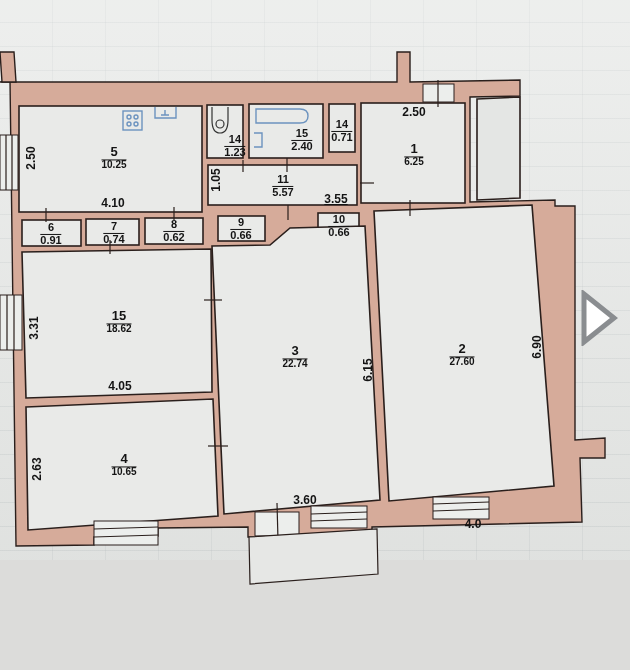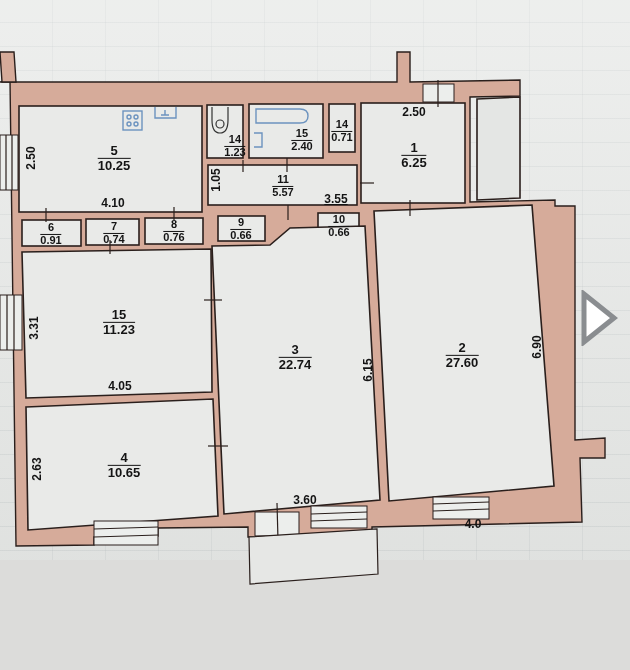--- a/index.html
+++ b/index.html
@@ -26,21 +26,21 @@
     .opening { fill: #eceeec; stroke: #2a1f1c; stroke-width: 1; }
     .thin { fill: none; stroke: #2a1f1c; stroke-width: 1.2; }
     .fixture { fill: none; stroke: #6c93bf; stroke-width: 1.4; }
     .dark-fixture { fill: none; stroke: #333; stroke-width: 1.2; }
 
     .label {
       position: absolute; transform: translate(-50%, -50%);
       text-align: center; color: #141414; font-weight: bold; line-height: 1.05;
     }
     .label .num { display: block; font-size: 13px; padding: 0 3px; border-bottom: 1px solid #141414; }
-    .label .area { display: block; font-size: 13px; }
+    .label .area { display: block; font-size: 10px; }
     .label.small .num, .label.small .area { font-size: 11px; }
     .dim {
       position: absolute; transform: translate(-50%, -50%);
       font-size: 12px; font-weight: bold; color: #141414; white-space: nowrap;
     }
     .dim.v { transform: translate(-50%, -50%) rotate(-90deg); }
     .next-arrow {
       position: absolute; left: 580px; top: 290px; width: 40px; height: 56px; cursor: pointer;
     }
   </style>
@@ -172,33 +172,33 @@
 <div class="label small" style="left:51px; top:234px;">
   <span class="num">6</span>
   <span class="area">0.91</span>
 </div>
 <div class="label small" style="left:114px; top:233px;">
   <span class="num">7</span>
   <span class="area">0.74</span>
 </div>
 <div class="label small" style="left:174px; top:231px;">
   <span class="num">8</span>
-  <span class="area">0.76</span>
+  <span class="area">0.62</span>
 </div>
 <div class="label small" style="left:241px; top:229px;">
   <span class="num">9</span>
   <span class="area">0.66</span>
 </div>
 <div class="label small" style="left:339px; top:226px;">
   <span class="num">10</span>
   <span class="area">0.66</span>
 </div>
 <div class="label" style="left:119px; top:322px;">
   <span class="num">15</span>
-  <span class="area">11.23</span>
+  <span class="area">18.62</span>
 </div>
 <div class="label" style="left:124px; top:465px;">
   <span class="num">4</span>
   <span class="area">10.65</span>
 </div>
 <div class="label" style="left:295px; top:357px;">
   <span class="num">3</span>
   <span class="area">22.74</span>
 </div>
 <div class="label" style="left:462px; top:355px;">

